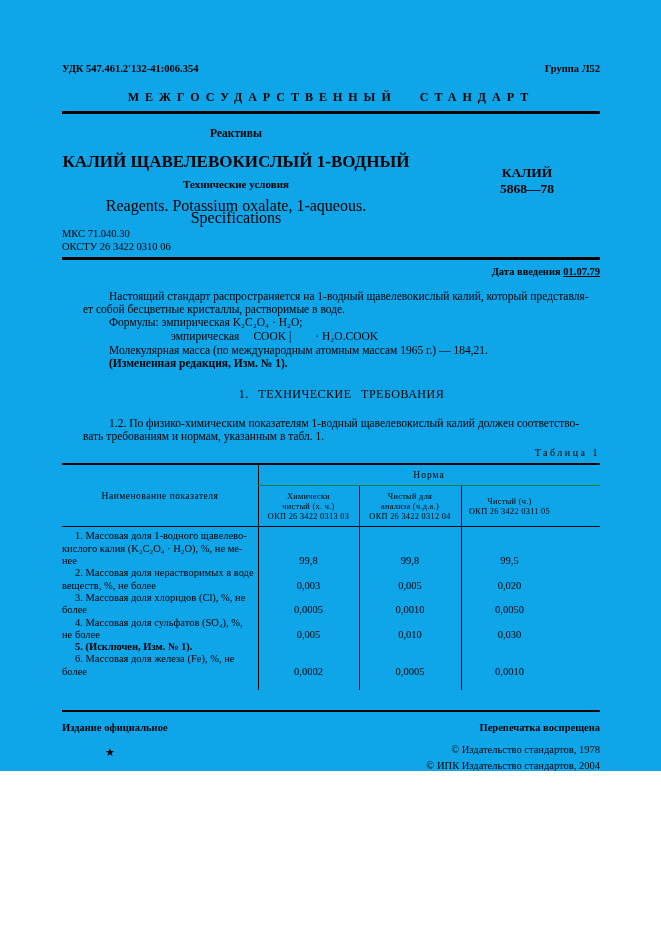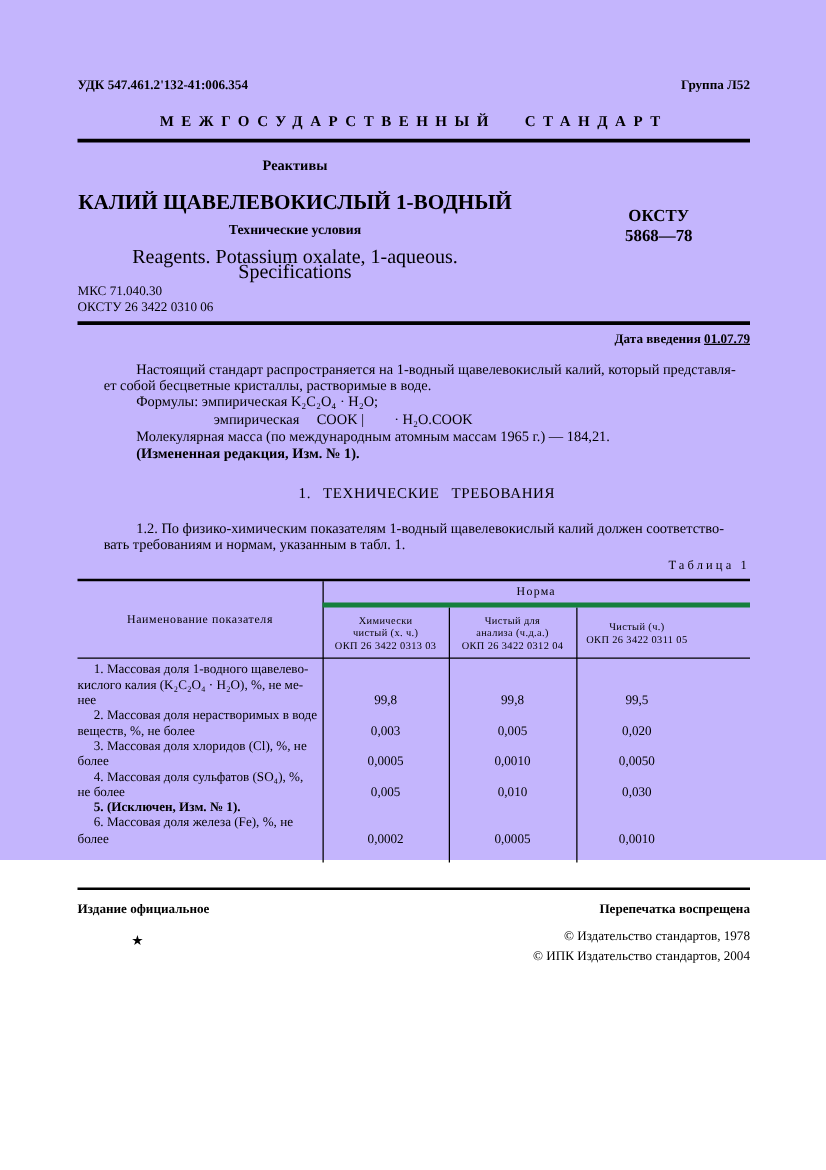--- a/index.html
+++ b/index.html
@@ -2,21 +2,21 @@
 <html><head>
 <meta charset="utf-8">
 <style>
   * { margin:0; padding:0; box-sizing:border-box; }
   html,body { background:#ffffff; }
   body {
     width:661px; height:936px; overflow:hidden;
     color:#000;
     font-family:"Liberation Serif","DejaVu Serif","DejaVu Sans",serif;
   }
-  .page { position:relative; width:661px; height:688px; padding:62px 61px 0 62px; background:#c4b5fd; }
+  .page { position:relative; width:661px; height:771px; padding:62px 61px 0 62px; background:#0ea5e9; }
 
   
   .top-row { display:flex; justify-content:space-between; font-weight:bold; font-size:10.5px; line-height:13px; }
   .standard-type { text-align:center; font-weight:bold; font-size:12px; line-height:14px;
                    letter-spacing:6px; word-spacing:14px; white-space:nowrap; margin-top:15px; margin-bottom:7px; }
   .rule-thick { height:3px; background:#000; }
 
   
   .header-block { position:relative; margin-top:13px; }
   .title-col { width:348px; text-align:center; }
@@ -46,21 +46,21 @@
   .section-title { text-align:center; font-weight:normal; font-size:12px; line-height:14px;
                    letter-spacing:0.5px; word-spacing:6px; margin-top:16px; margin-bottom:16px; }
 
   
   .table-caption { text-align:right; font-size:10px; line-height:11.5px; letter-spacing:2.5px; margin-top:4px; margin-bottom:5px; }
   .gost-table { position:relative; width:538px; font-size:10.5px; line-height:12.3px; border-top:2.5px solid #000; }
   .t-header { position:relative; height:62px; border-bottom:1px solid #000; }
   .th-name { position:absolute; left:0; top:0; width:196px; height:62px; display:flex; align-items:center;
              justify-content:center; font-size:9.5px; letter-spacing:0.5px; }
   .th-norma { position:absolute; left:196px; top:0; width:342px; height:21px; display:flex; align-items:center;
-              justify-content:center; border-bottom:4px solid #15803d; font-size:9.5px; letter-spacing:1px; }
+              justify-content:center; border-bottom:1px solid #15803d; font-size:9.5px; letter-spacing:1px; }
   .th-sub { position:absolute; top:21px; height:41px; display:flex; align-items:center; justify-content:center;
             text-align:center; font-size:8.3px; line-height:9.8px; letter-spacing:0.3px; white-space:pre-line; }
   .th-sub.s1 { left:196px; width:101px; }
   .th-sub.s2 { left:297px; width:102px; }
   .th-sub.s3 { left:399px; width:139px; padding-right:42px; }
   .vl { position:absolute; width:1px; background:#000; }
   .vl1 { left:196px; top:0; bottom:0; }
   .vl2 { left:297px; top:21px; bottom:0; }
   .vl3 { left:399px; top:21px; bottom:0; }
   .t-body { padding-top:3px; padding-bottom:12px; }
@@ -92,21 +92,21 @@
 
   <div class="header-block">
     <div class="title-col">
       <div class="cat">Реактивы</div>
       <div class="main-title">КАЛИЙ ЩАВЕЛЕВОКИСЛЫЙ 1-ВОДНЫЙ</div>
       <div class="subtitle">Технические условия</div>
       <div class="en">Reagents. Potassium oxalate, 1-aqueous.</div>
       <div class="en">Specifications</div>
     </div>
     <div class="gost-box">
-      <div>ОКСТУ</div>
+      <div>КАЛИЙ</div>
       <div>5868—78</div>
     </div>
   </div>
 
   <div class="codes">
     <div>МКС 71.040.30</div>
     <div>ОКСТУ 26 3422 0310 06</div>
   </div>
 
   <div class="rule-mid"></div>

